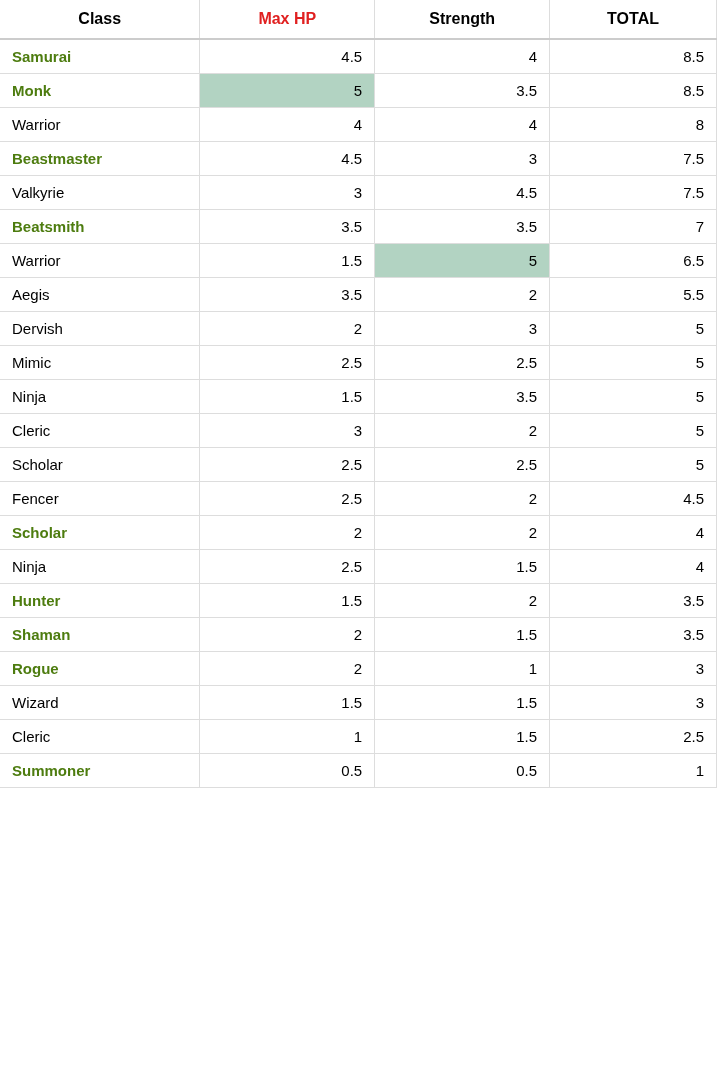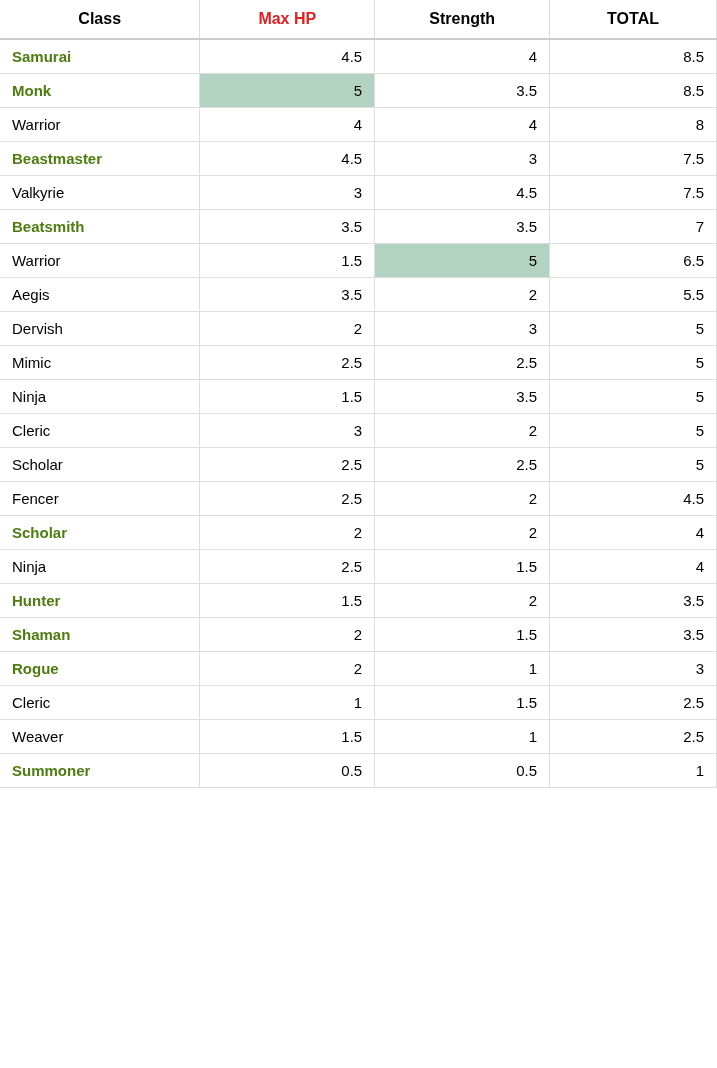--- a/index.html
+++ b/index.html
@@ -171,29 +171,29 @@
         <td>1.5</td>
         <td>3.5</td>
       </tr>
       <tr>
         <td class="red">Rogue</td>
         <td>2</td>
         <td>1</td>
         <td>3</td>
       </tr>
       <tr>
+        <td>Wizard</td>
+        <td>1.5</td>
+        <td>1.5</td>
+        <td>3</td>
+      </tr>
+      <tr>
         <td>Cleric</td>
         <td>1</td>
         <td>1.5</td>
-        <td>2.5</td>
-      </tr>
-      <tr>
-        <td>Weaver</td>
-        <td>1.5</td>
-        <td>1</td>
         <td>2.5</td>
       </tr>
       <tr>
         <td class="red">Summoner</td>
         <td>0.5</td>
         <td>0.5</td>
         <td>1</td>
       </tr>
     </tbody>
 </table>

